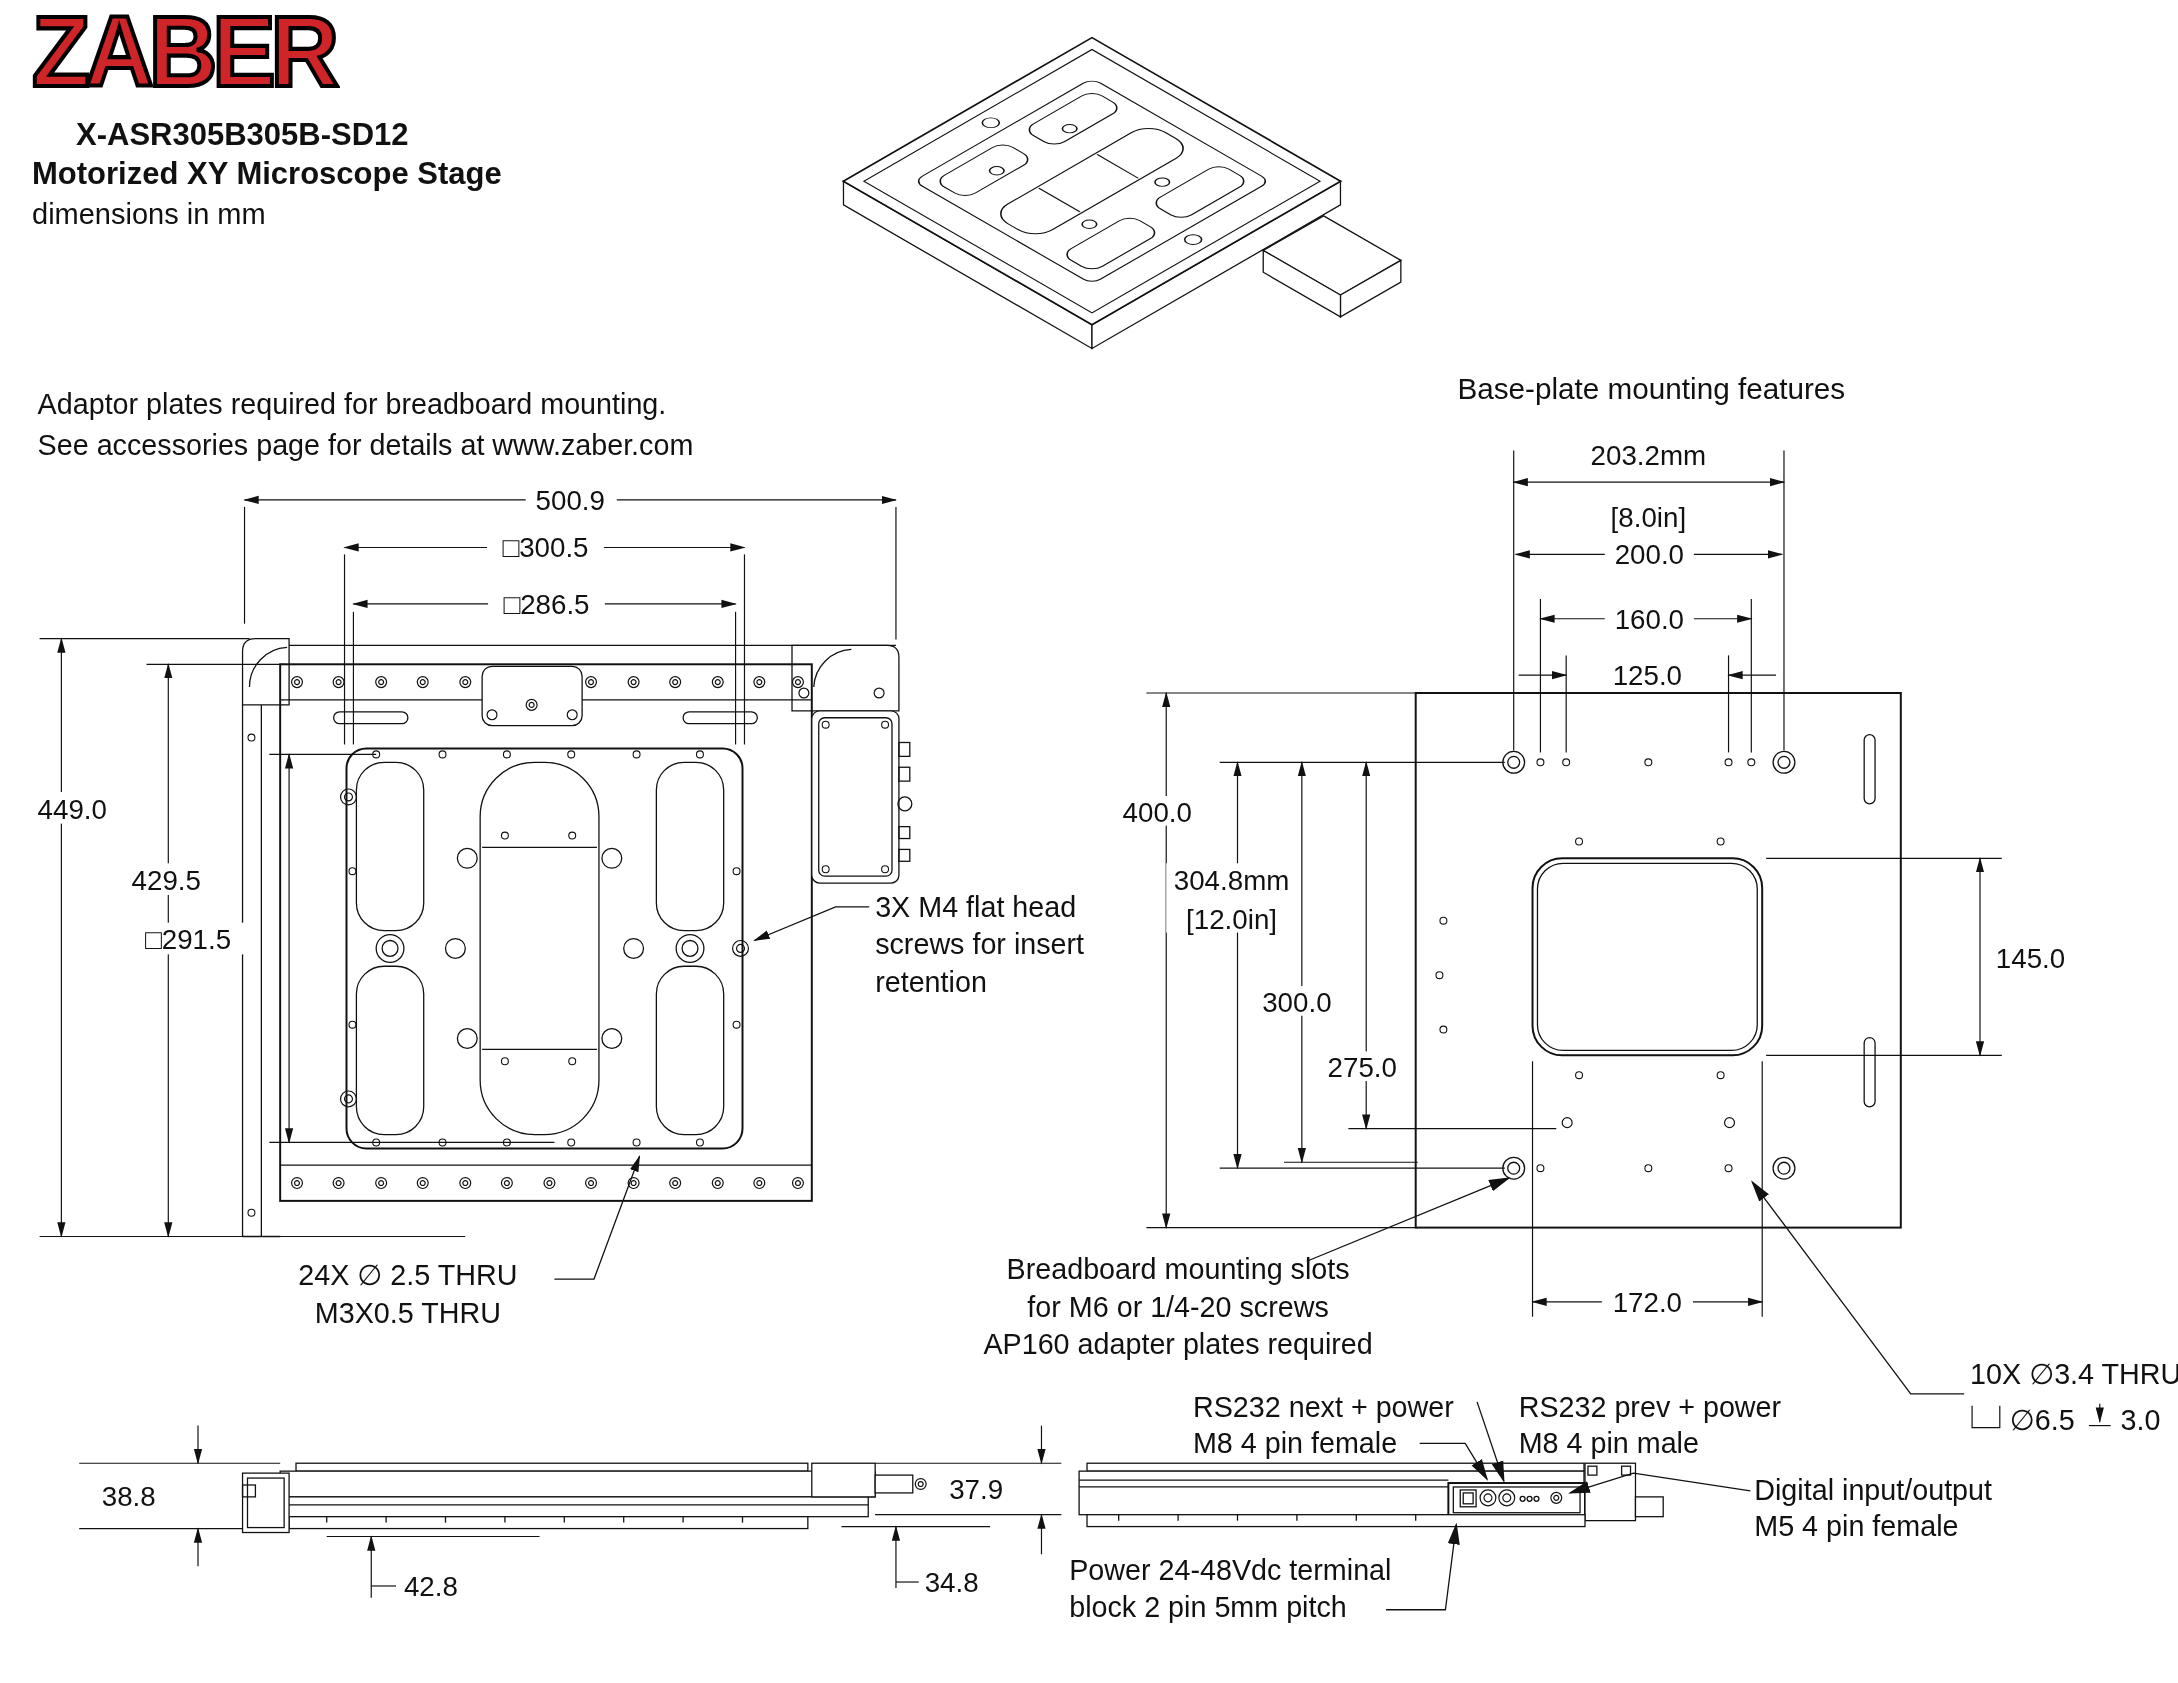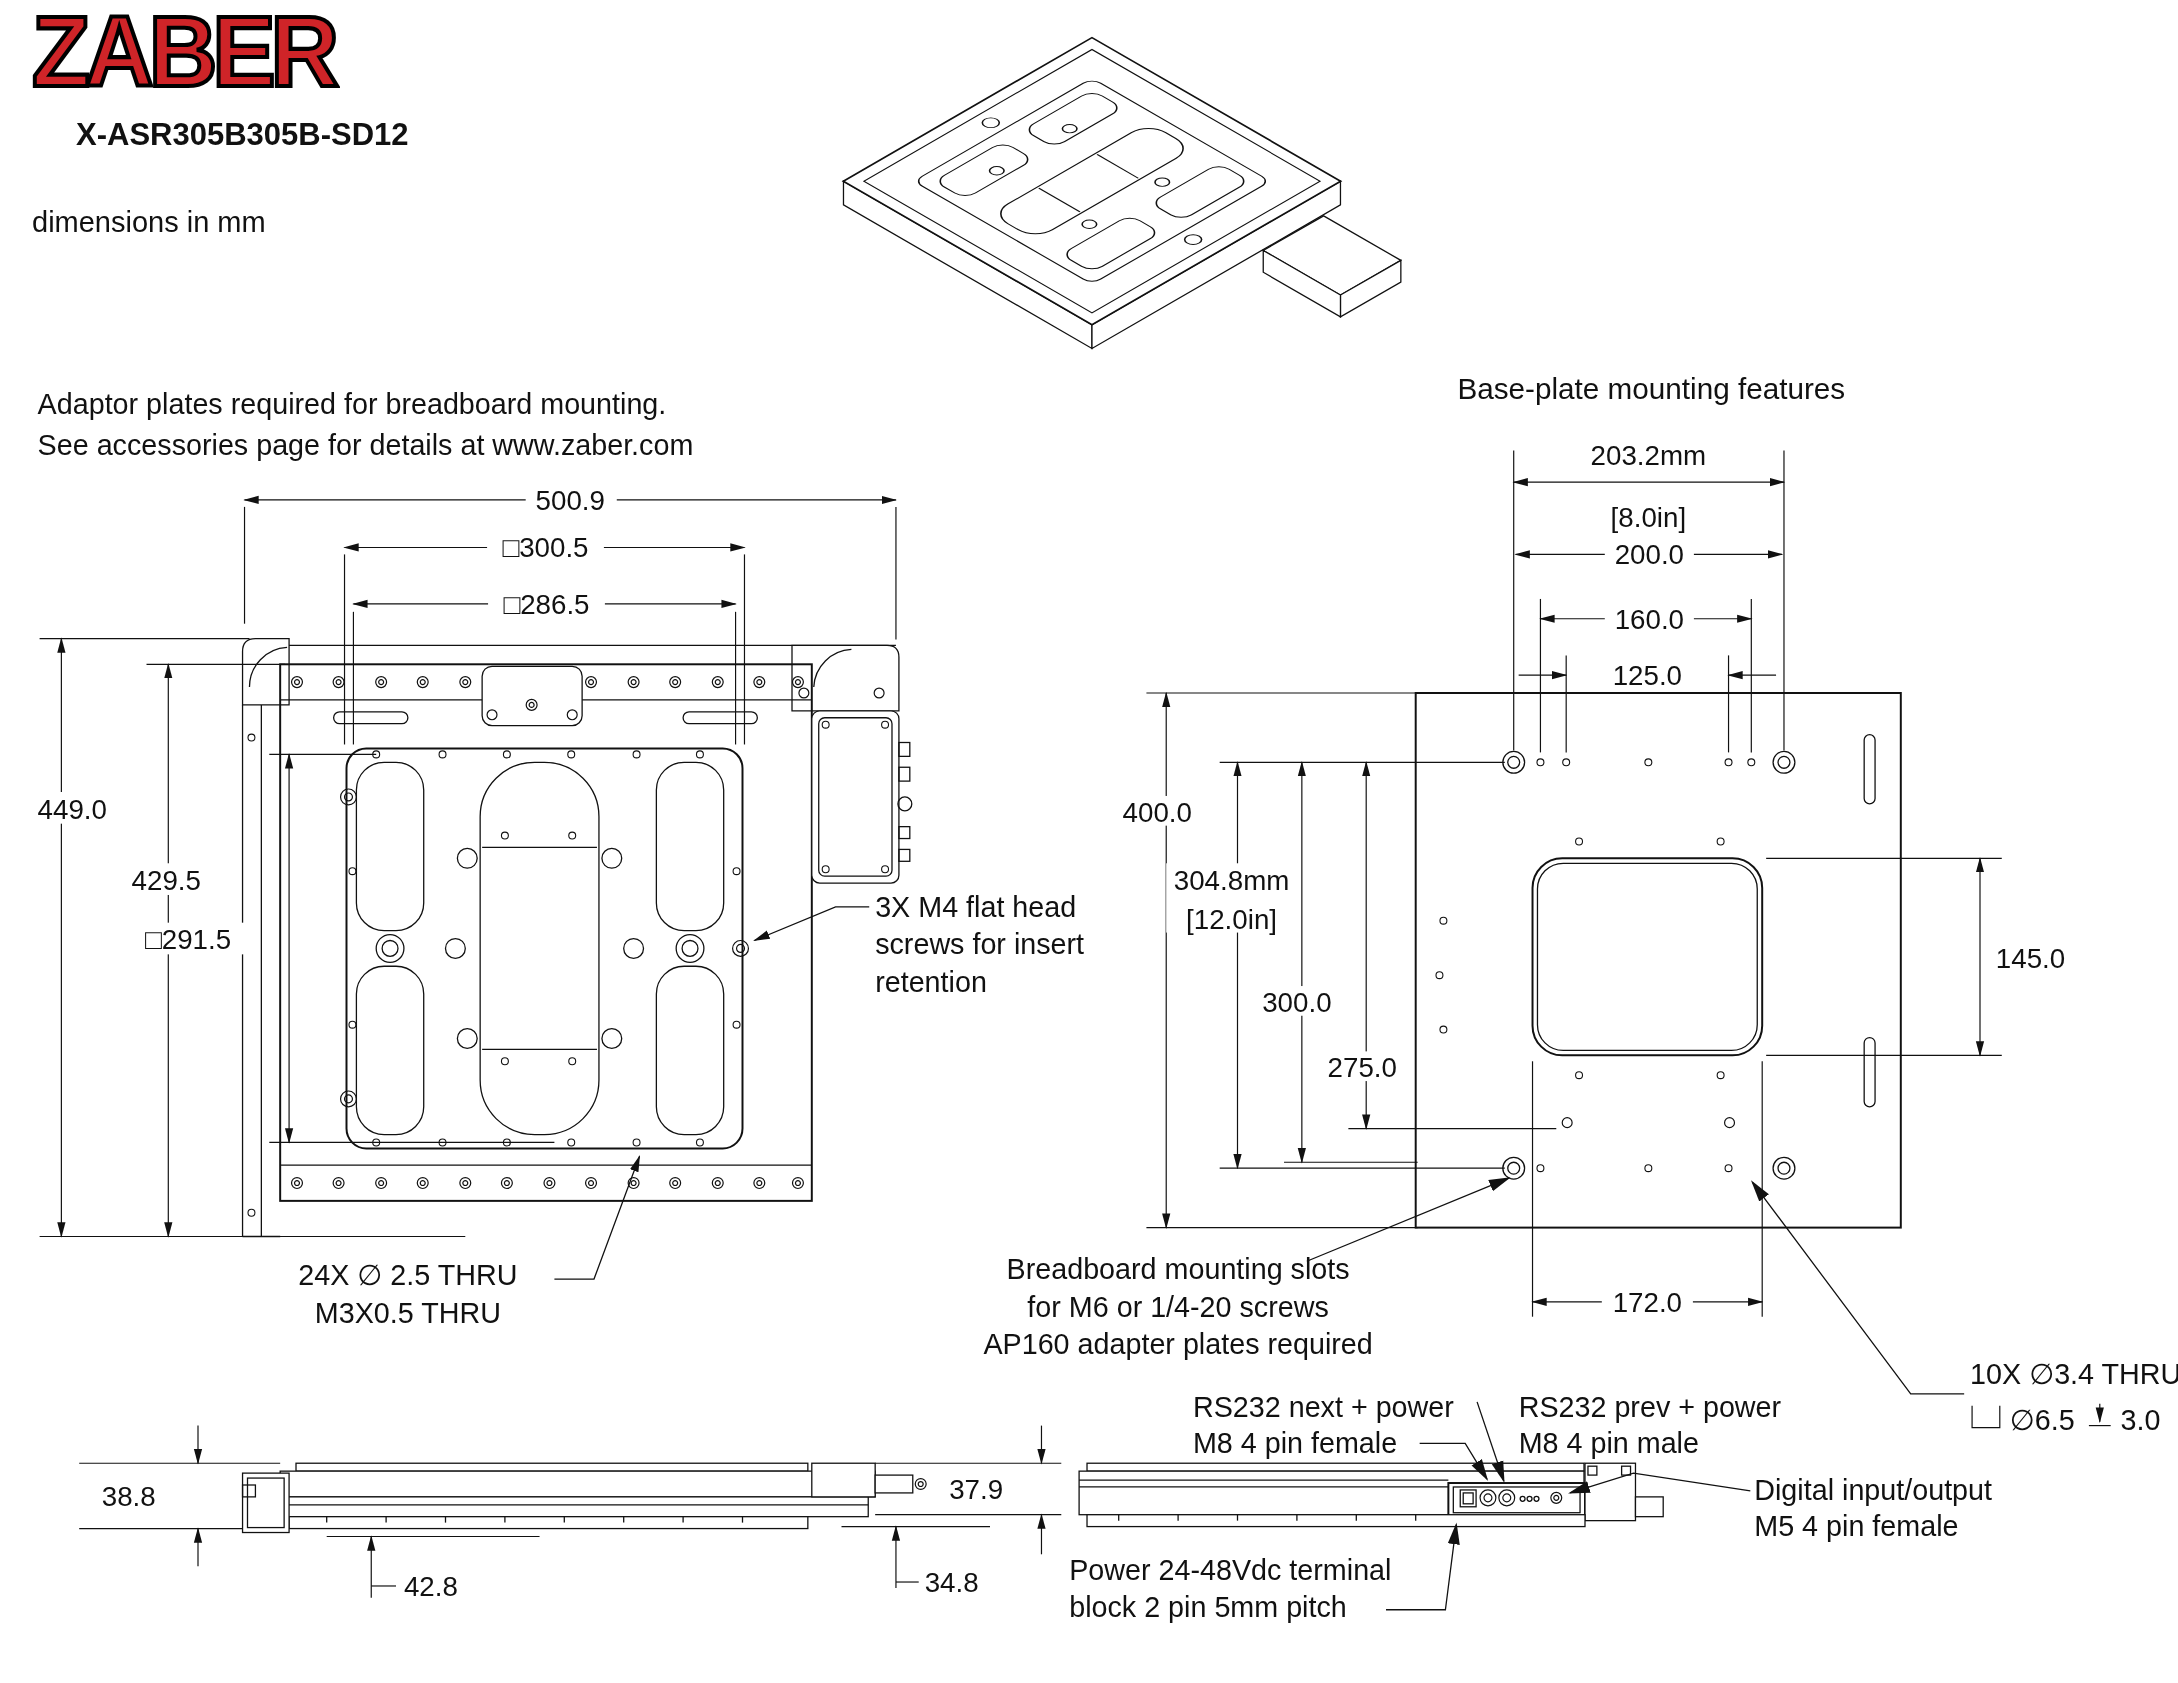--- a/index.html
+++ b/index.html
@@ -3,21 +3,21 @@
 <meta charset="utf-8">
 <style>
   html,body{margin:0;padding:0;background:#fff;}
   #canvas{position:relative;width:2178px;height:1625px;background:#ffffff;overflow:hidden;
           font-family:"Liberation Sans",sans-serif;color:#111;}
   .hdr{position:absolute;left:32px;}
   .logo{top:2px;font-size:95px;font-weight:800;color:#cf2428;letter-spacing:-5px;
         -webkit-text-stroke:4px #000;transform:scaleY(1.05);transform-origin:top left;line-height:1.0;}
   .pn{top:117px;font-size:31px;font-weight:bold;margin-left:44px;}
   .ptitle{top:156px;font-size:31px;font-weight:bold;}
-  .units{top:198px;font-size:29px;margin-top:8px;}
+  .units{top:198px;font-size:29px;}
   svg{position:absolute;left:0;top:0;}
   svg text{font-family:"Liberation Sans",sans-serif;fill:#111;}
   .dimtxt{font-size:28px;}
   .notetxt{font-size:29px;}
   .titletxt{font-size:30px;}
   .tiny{font-size:17px;}
   .ol{fill:none;stroke:#111;stroke-width:2;}
   .ol1{fill:none;stroke:#111;stroke-width:1.3;}
   .fw{fill:#fff;stroke:#111;stroke-width:2;}
   .fw1{fill:#fff;stroke:#111;stroke-width:1.3;}
@@ -25,20 +25,21 @@
   .ldr{fill:none;stroke:#111;stroke-width:1.3;}
   .wbg{fill:#fff;stroke:none;}
 </style>
 </head>
 <body>
 
 <div id="canvas">
 
   <div class="hdr logo">ZABER</div>
   <div class="hdr pn">X-ASR305B305B-SD12</div>
+  <div class="hdr ptitle">Motorized XY Microscope Stage</div>
   <div class="hdr units">dimensions in mm</div>
 
   <svg width="2178" height="1683" viewBox="0 0 2200 1700">
     <defs>
       <marker id="arr" viewBox="0 0 12 8" refX="11" refY="4" markerWidth="13" markerHeight="9" orient="auto-start-reverse">
         <path d="M0,0.8 L12,4 L0,7.2 Z" fill="#111"></path>
       </marker>
       <marker id="arrB" viewBox="0 0 20 14" refX="18" refY="7" markerWidth="17" markerHeight="12" orient="auto-start-reverse">
         <path d="M0,1.5 L20,7 L0,12.5 Z" fill="#111"></path>
       </marker>

